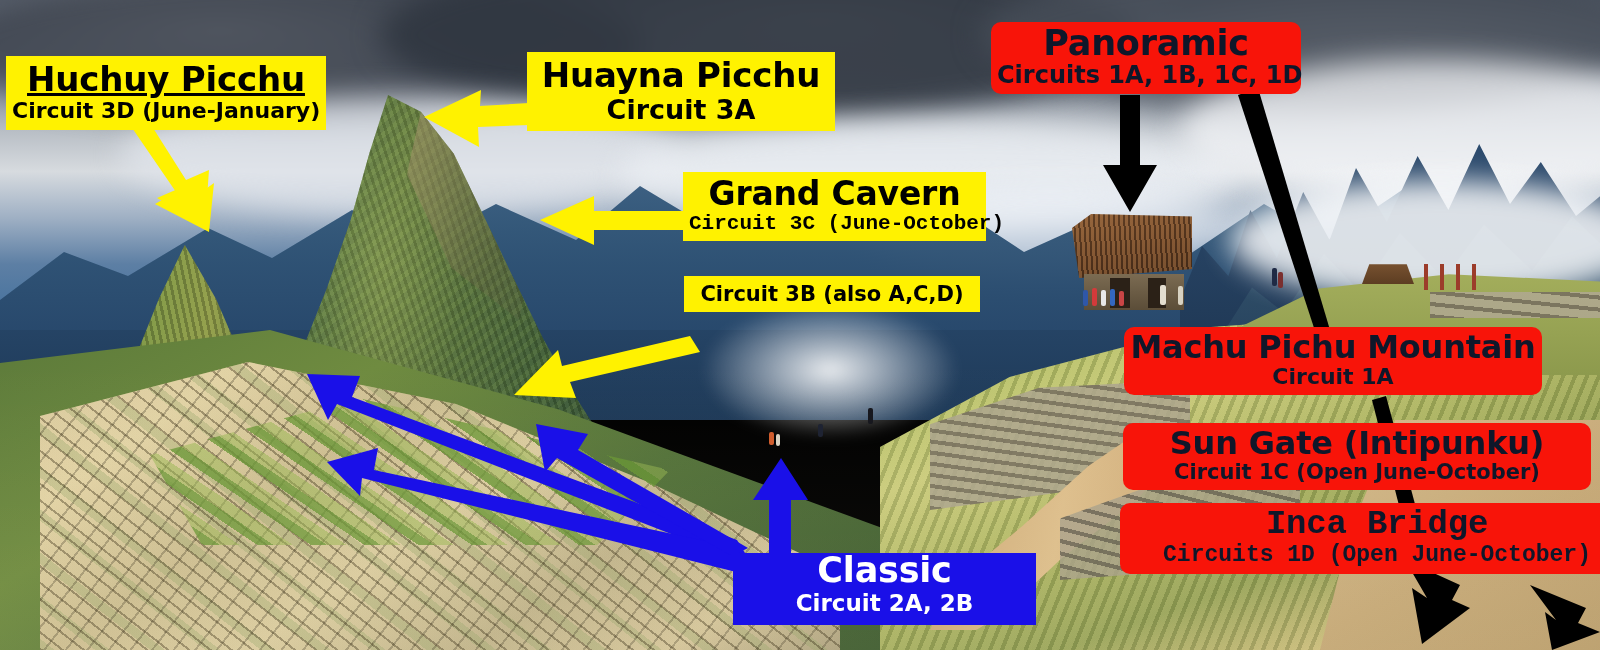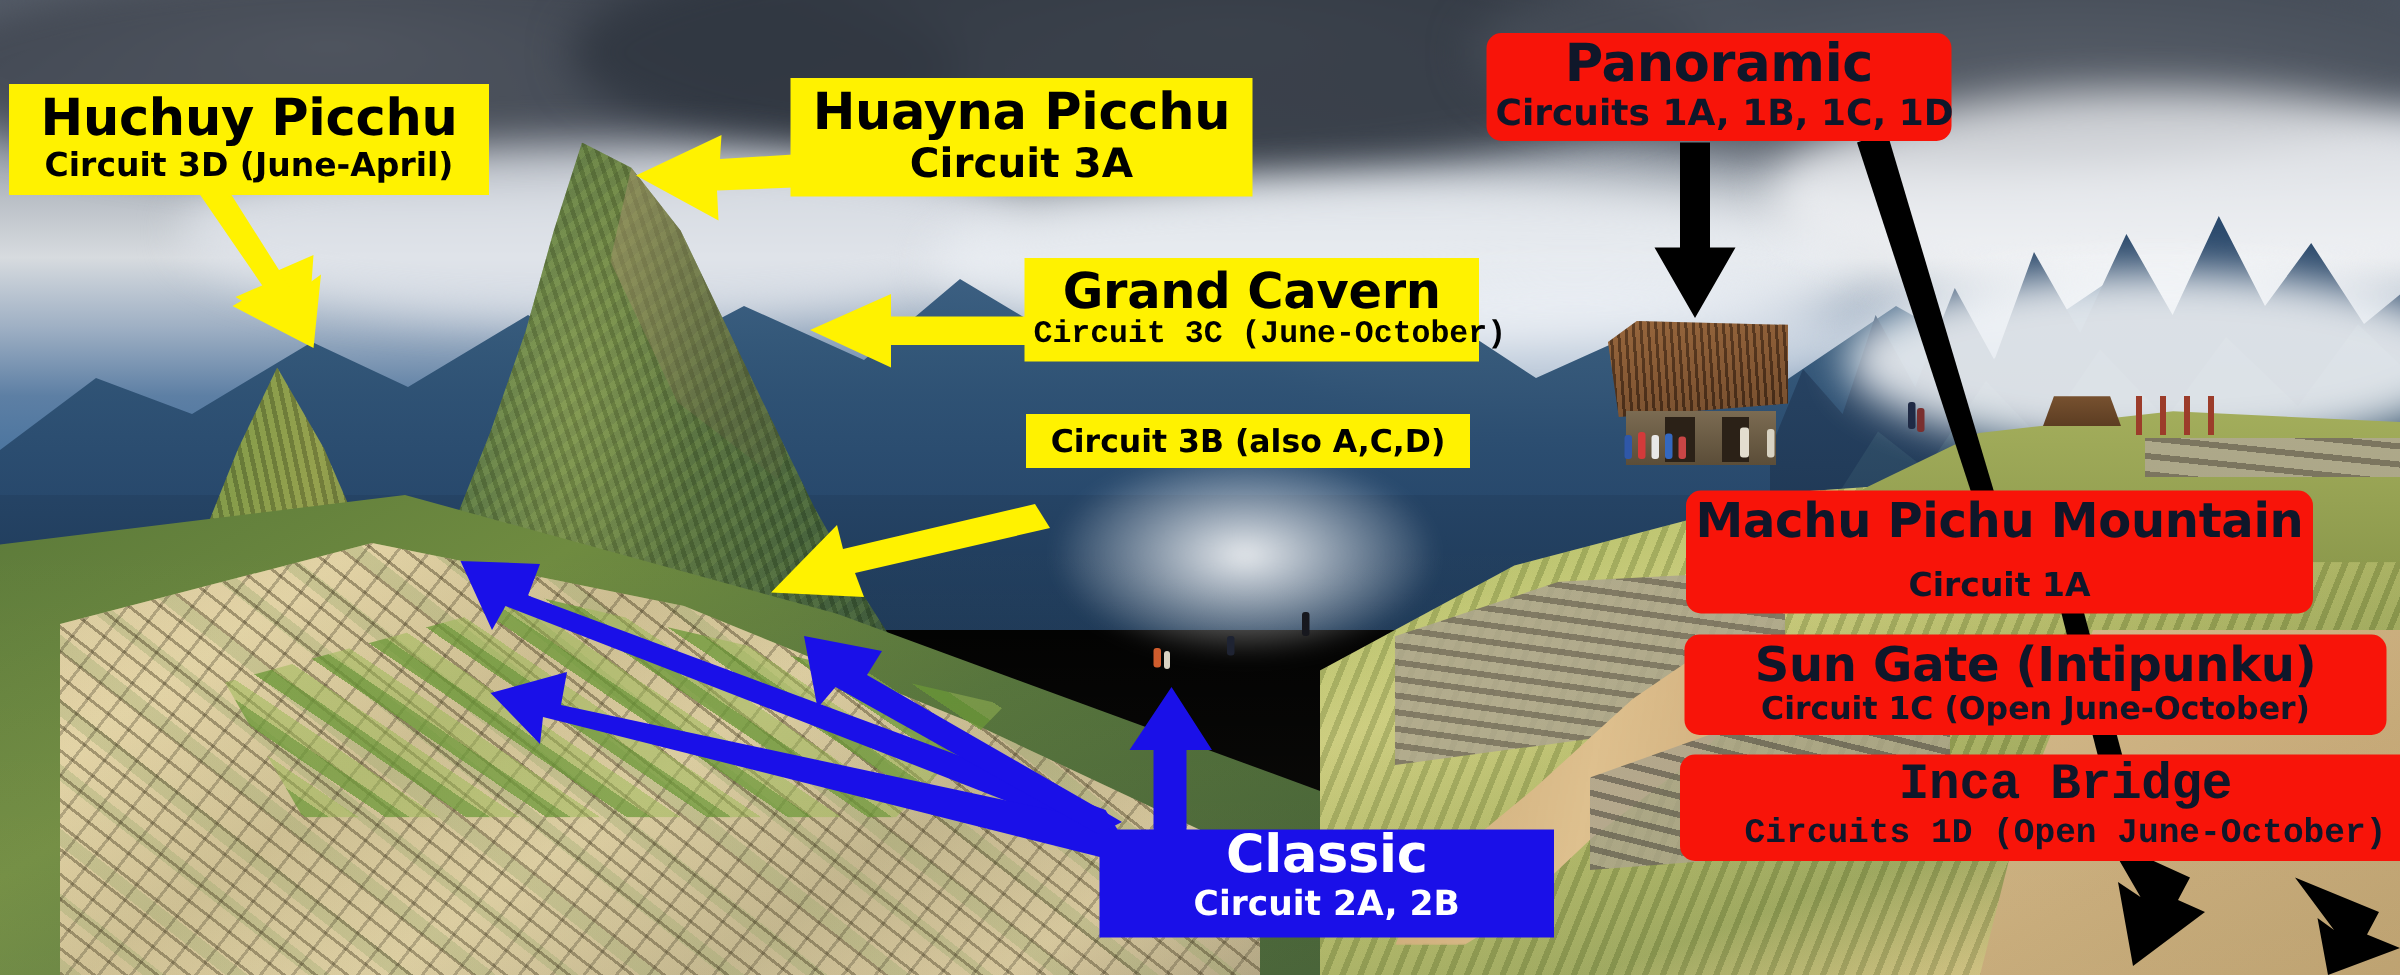--- a/index.html
+++ b/index.html
@@ -348,22 +348,22 @@
       <path d="M 1372,400 L 1386,396 L 1430,560 L 1414,564 Z" fill="#000000"></path>
       <path d="M 1405,560 L 1460,585 L 1452,600 L 1470,608 L 1422,644 L 1412,588 L 1427,598 Z" fill="#000000"></path>
     </g>
 
     <g>
       <path d="M 1530,585 L 1586,608 L 1578,623 L 1600,632 L 1552,650 L 1545,612 L 1556,620 Z" fill="#000000"></path>
     </g>
   </svg>
 
   <div class="label yellow" style="left:6px; top:56px; width:320px; padding:6px 6px 8px;">
-    <span class="l1" style="font-size:34px;">Huchuy Picchu</span>
-    <span class="l2" style="font-size:22px; margin-top:4px;">Circuit 3D (June-April)</span>
+    <span class="l1" style="font-size:34px;text-decoration:underline;">Huchuy Picchu</span>
+    <span class="l2" style="font-size:22px; margin-top:4px;">Circuit 3D (June-January)</span>
   </div>
 
   <div class="label yellow" style="left:527px; top:40px; width:308px; padding:6px 6px 8px;margin-top:12px;">
     <span class="l1" style="font-size:34px;">Huayna Picchu</span>
     <span class="l2" style="font-size:27px; margin-top:4px;">Circuit 3A</span>
   </div>
 
   <div class="label yellow" style="left:683px; top:172px; width:303px; padding:5px 6px 7px;">
     <span class="l1" style="font-size:33px;">Grand Cavern</span>
     <span class="l2" style="font-size:21px; margin-top:3px;font-family:Liberation Mono, monospace;">Circuit 3C (June-October)</span>
@@ -373,21 +373,21 @@
     <span class="l2" style="font-size:21px; margin-top:3px;">Circuit 3B (also A,C,D)</span>
   </div>
 
   <div class="label red" style="left:991px; top:22px; width:310px; padding:4px 6px 7px;">
     <span class="l1" style="font-size:35px;">Panoramic</span>
     <span class="l2" style="font-size:24px; margin-top:2px;">Circuits 1A, 1B, 1C, 1D</span>
   </div>
 
   <div class="label red" style="left:1124px; top:327px; width:418px; padding:4px 6px 7px;">
     <span class="l1" style="font-size:32px;">Machu Pichu Mountain</span>
-    <span class="l2" style="font-size:22px; margin-top:17px;">Circuit 1A</span>
+    <span class="l2" style="font-size:22px; margin-top:3px;">Circuit 1A</span>
   </div>
 
   <div class="label red" style="left:1123px; top:423px; width:468px; padding:4px 6px 7px;">
     <span class="l1" style="font-size:32px;">Sun Gate (Intipunku)</span>
     <span class="l2" style="font-size:21px; margin-top:3px;">Circuit 1C (Open June-October)</span>
   </div>
 
   <div class="label red" style="left:1120px; top:503px; width:514px; padding:4px 6px 7px;font-family:Liberation Mono, monospace;">
     <span class="l1" style="font-size:34px;">Inca Bridge</span>
     <span class="l2" style="font-size:23px; margin-top:3px;">Circuits 1D (Open June-October)</span>

